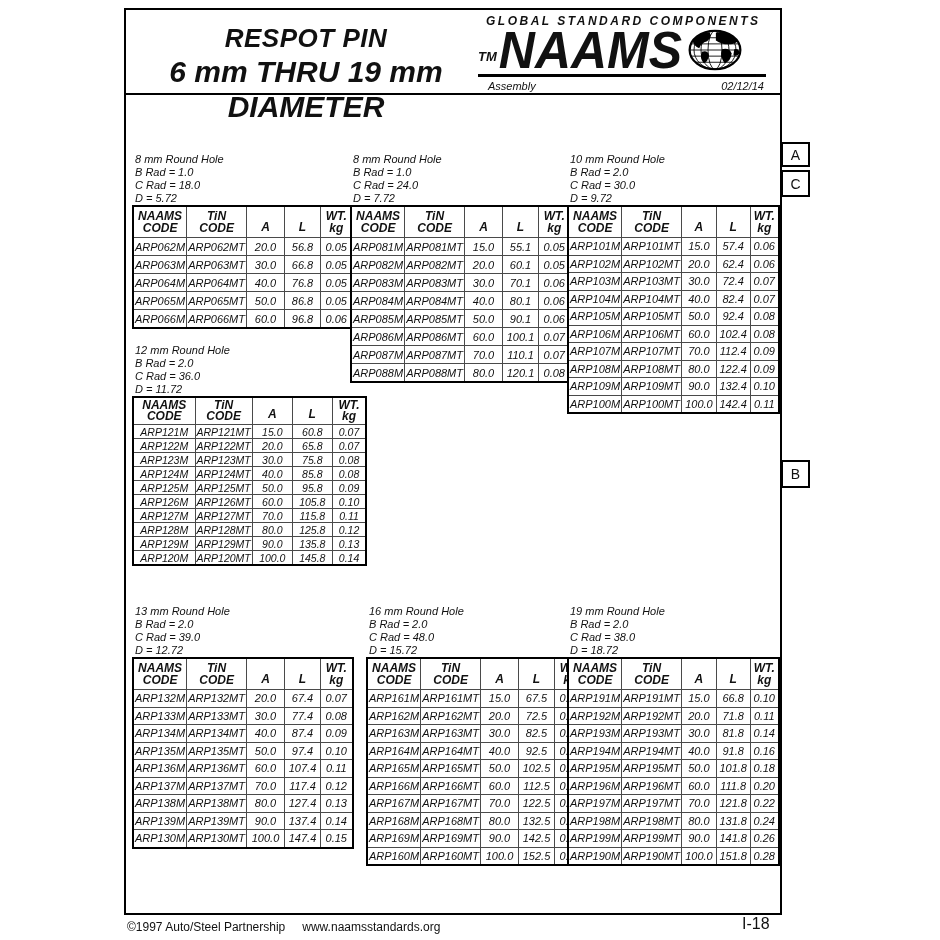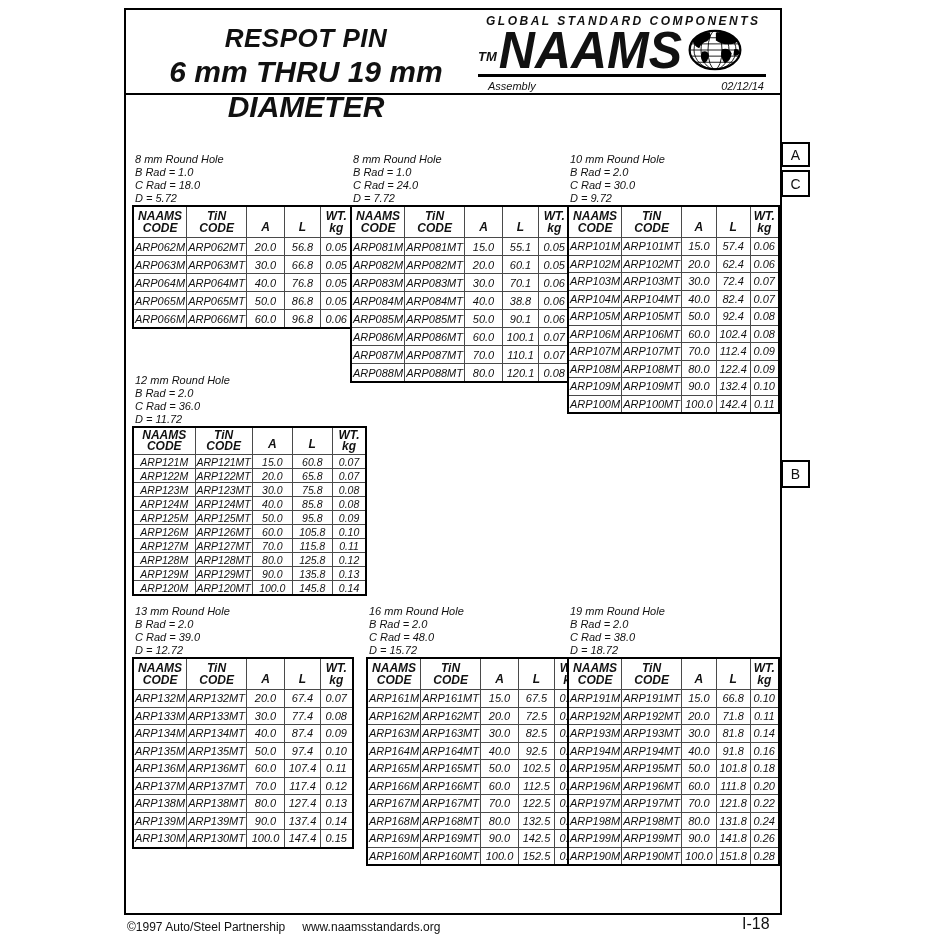--- a/index.html
+++ b/index.html
@@ -231,21 +231,21 @@
             <td>ARP083M</td>
             <td>ARP083MT</td>
             <td>30.0</td>
             <td>70.1</td>
             <td>0.06</td>
           </tr>
           <tr>
             <td>ARP084M</td>
             <td>ARP084MT</td>
             <td>40.0</td>
-            <td>38.8</td>
+            <td>80.1</td>
             <td>0.06</td>
           </tr>
           <tr>
             <td>ARP085M</td>
             <td>ARP085MT</td>
             <td>50.0</td>
             <td>90.1</td>
             <td>0.06</td>
           </tr>
           <tr>
@@ -378,21 +378,21 @@
             <td>ARP100M</td>
             <td>ARP100MT</td>
             <td>100.0</td>
             <td>142.4</td>
             <td>0.11</td>
           </tr>
         </tbody>
       </table>
   </div>
 
-  <div class="grp" style="left:6px;top:364px;">
+  <div class="grp" style="left:6px;top:334px;">
     <div class="meta">
       <div>12 mm Round Hole</div>
       <div>B Rad = 2.0</div>
       <div>C Rad = 36.0</div>
       <div>D = 11.72</div>
     </div>
     <table class="tbl wide">
         <colgroup>
           <col style="width: 62px;">
           <col style="width: 56px;">

